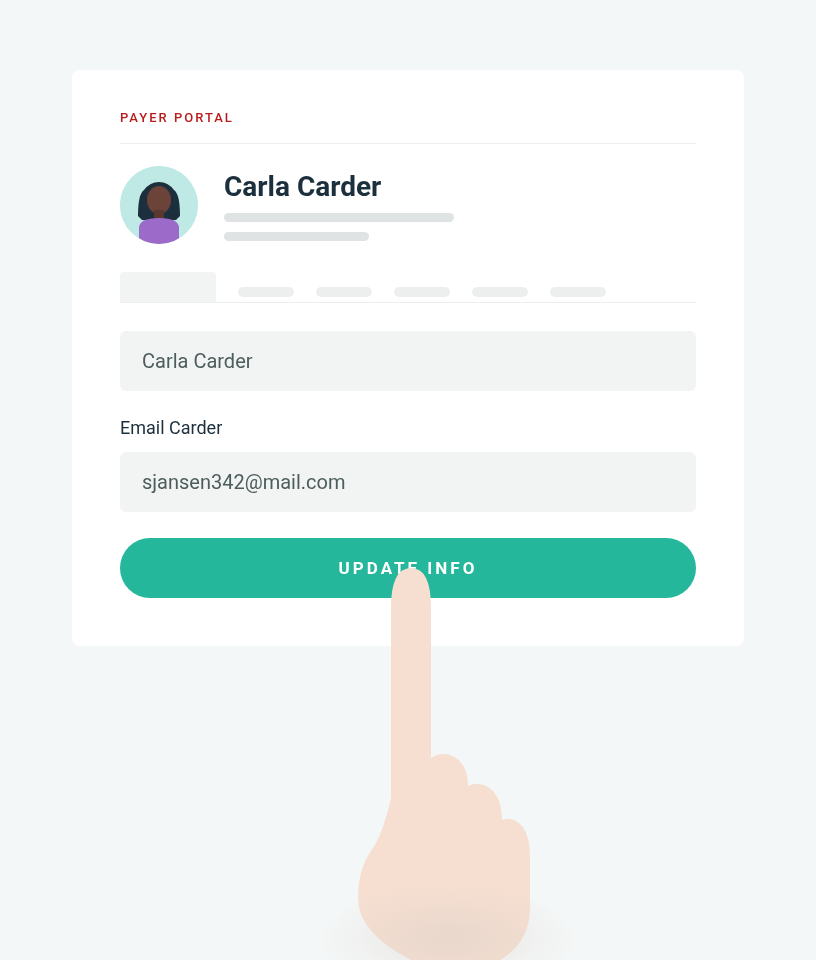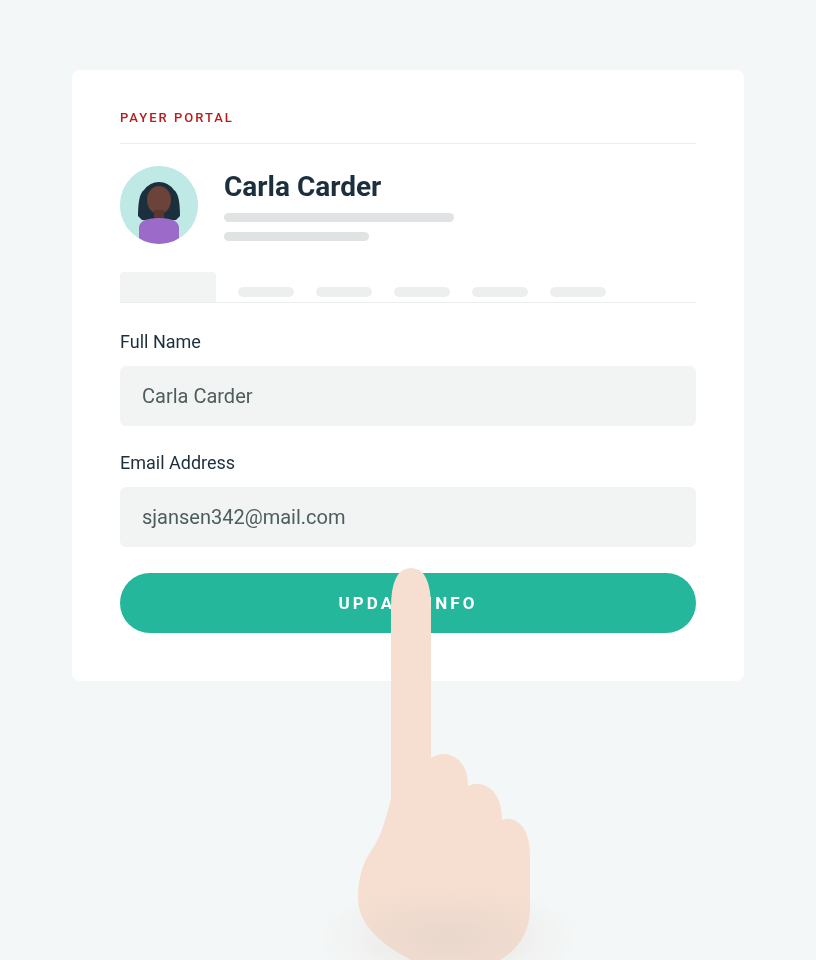--- a/index.html
+++ b/index.html
@@ -175,24 +175,23 @@
   <div class="tabs-row">
     <div class="tab tab-active"></div>
     <div class="tab-skel tab-skel-1"></div>
     <div class="tab-skel tab-skel-2"></div>
     <div class="tab-skel tab-skel-3"></div>
     <div class="tab-skel tab-skel-4"></div>
     <div class="tab-skel tab-skel-5"></div>
   </div>
   <hr class="divider2">
 
-  <div class="field-label">Full Name</div>
   <input class="field-input" type="text" value="Carla Carder" style="">
 
-  <div class="field-label">Email Address</div>
+  <div class="field-label">Email Carder</div>
   <input class="field-input" type="text" value="sjansen342@mail.com" style="">
 
   <button class="update-btn">UPDATE INFO</button>
 </div>
 
 <svg class="hand" width="360" height="430" viewBox="0 0 360 430">
   <defs>
     <radialGradient id="shadowGrad" cx="50%" cy="50%" r="50%">
       <stop offset="0%" stop-color="#d9cec6" stop-opacity="0.45"></stop>
       <stop offset="100%" stop-color="#d9cec6" stop-opacity="0"></stop>

